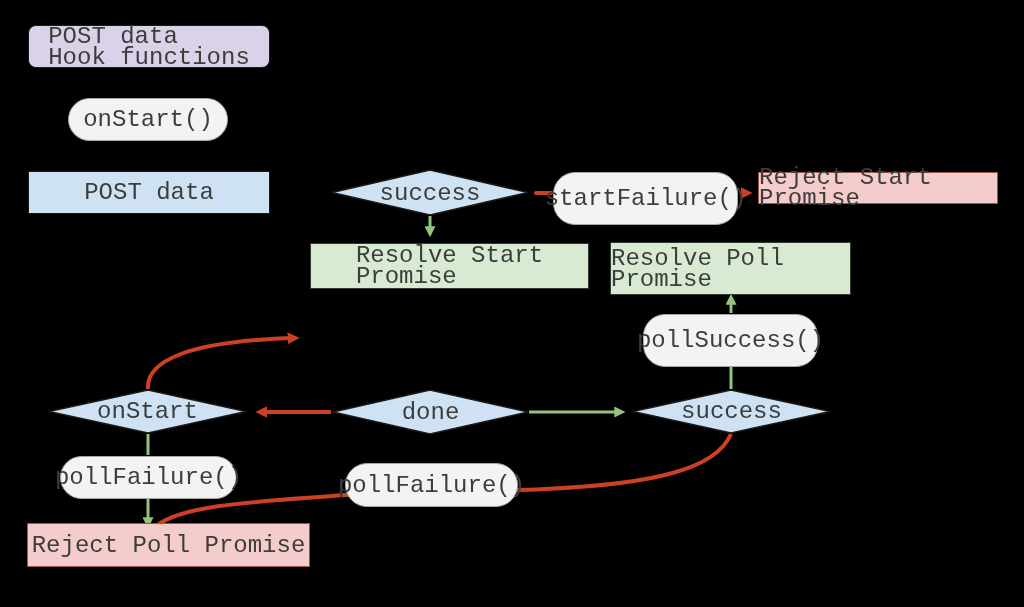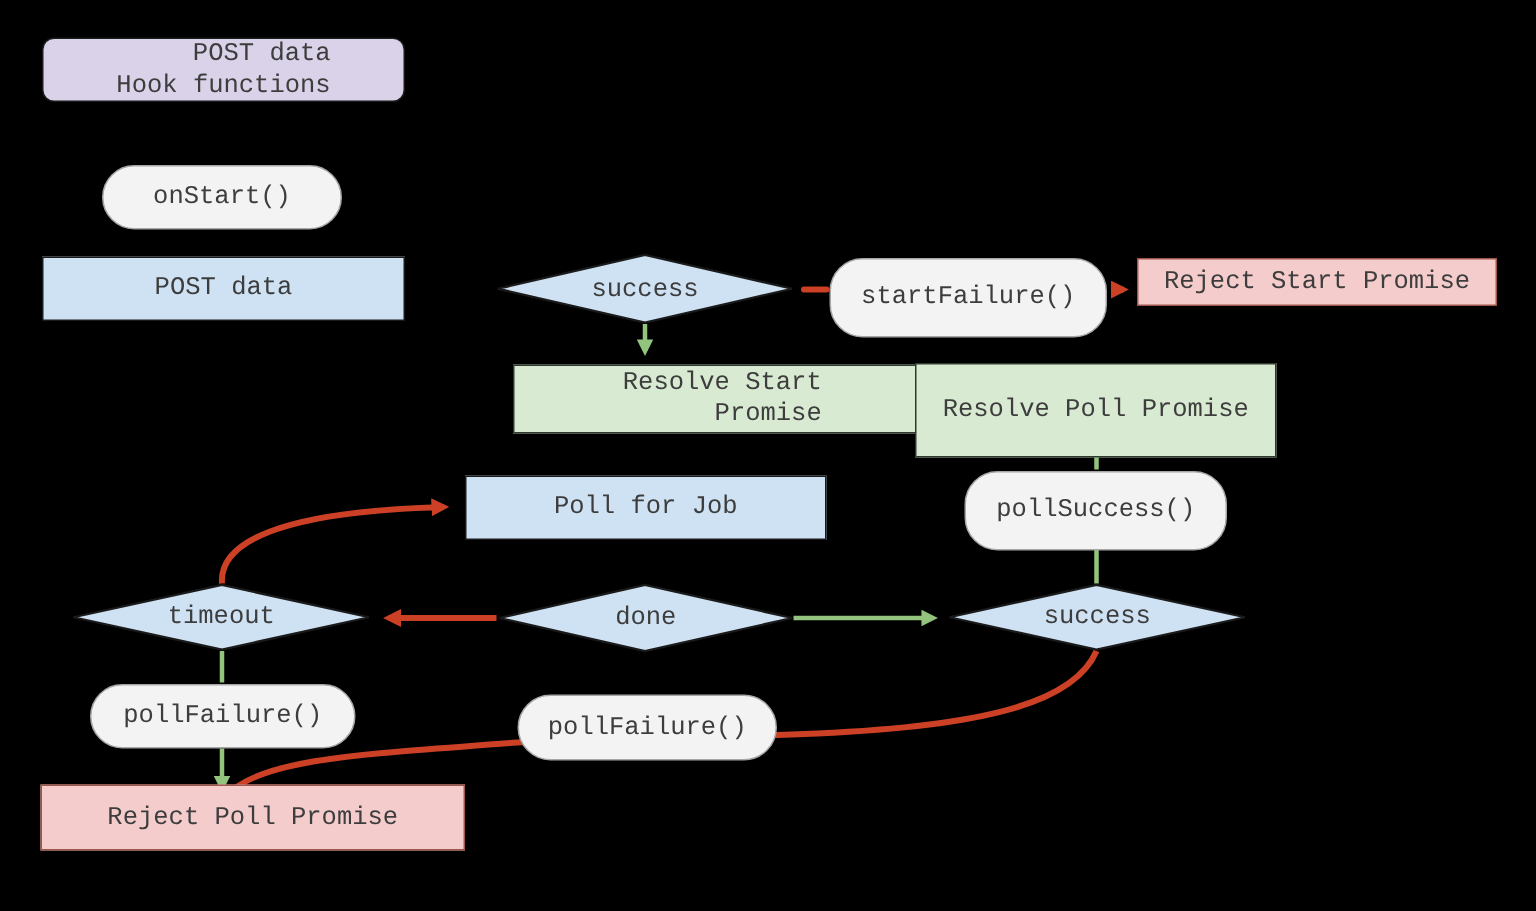--- a/index.html
+++ b/index.html
@@ -20,22 +20,22 @@
   html,body{margin:0;padding:0;background:var(--background);}
   .stage{
     position:relative;width:1024px;height:607px;overflow:hidden;
     background:var(--background);
     font-family:"Liberation Mono","DejaVu Sans Mono",monospace;
   }
   .stage svg{position:absolute;left:0;top:0;}
   .node{
     position:absolute;box-sizing:border-box;
     display:flex;align-items:center;justify-content:center;
-    text-align:right;white-space:pre-line;
-    font-size:17px;line-height:21px;color:var(--text);
+    text-align:left;white-space:pre-line;
+    font-size:24px;line-height:21px;color:var(--text);
   }
   .box{border:1.5px solid var(--border-dark);}
   .hook{background:var(--hook-fill);border-radius:8px;}
   .blue{background:var(--process-fill);}
   .green{background:var(--success-fill);border-color:var(--border-green);}
   .red{background:var(--failure-fill);border-color:var(--border-red);}
   .pill{
     background:var(--pill-fill);
     border:1.5px solid var(--border-pill);
     border-radius:22px;
@@ -77,44 +77,43 @@
 
     <polygon class="diamond" points="332,192.5 430,170 528,192.5 430,215"></polygon>
     <polygon class="diamond" points="49,411.5 148,390 246,411.5 148,433"></polygon>
     <polygon class="diamond" points="333,412 430,390 528,412 430,434"></polygon>
     <polygon class="diamond" points="633,411.5 731,390 830,411.5 731,433"></polygon>
   </svg>
 
   <div class="node box hook" style="left:28px;top:25px;width:242px;height:43px;">POST data
 Hook functions</div>
 
-  <div class="node pill" style="left:68px;top:98px;width:160px;height:43px;margin-top:12px;">onStart()</div>
+  <div class="node pill" style="left:68px;top:98px;width:160px;height:43px;">onStart()</div>
 
   <div class="node box blue" style="left:28px;top:171px;width:242px;height:43px;">POST data</div>
 
   <div class="node pill" style="left:553px;top:172px;width:185px;height:53px;">startFailure()</div>
 
   <div class="node box red" style="left:758px;top:172px;width:240px;height:32px;">Reject Start Promise</div>
 
-  <div class="node box green" style="left:310px;top:243px;width:279px;height:46px;margin-left:32px;">Resolve Start
+  <div class="node box green" style="left:310px;top:243px;width:279px;height:46px;">Resolve Start
 Promise</div>
 
-  <div class="node box green" style="left:610px;top:242px;width:241px;height:63px;">Resolve Poll Promise</div>
+  <div class="node box green" style="left:610px;top:242px;width:241px;height:53px;">Resolve Poll Promise</div>
 
-  <div class="node box blue" style="left:310px;top:317px;width:241px;height:43px;">Poll for Job</div>
 
   <div class="node pill" style="left:643px;top:314px;width:175px;height:53px;">pollSuccess()</div>
 
   <div class="node pill" style="left:60px;top:456px;width:177px;height:43px;">pollFailure()</div>
 
   <div class="node pill" style="left:345px;top:463px;width:173px;height:44px;">pollFailure()</div>
 
   <div class="node box red" style="left:27px;top:523px;width:283px;height:44px;">Reject Poll Promise</div>
 
   <div class="node dlabel" style="left:332px;top:171px;width:196px;height:44px;">success</div>
 
-  <div class="node dlabel" style="left:49px;top:390px;width:197px;height:43px;">timeout</div>
+  <div class="node dlabel" style="left:49px;top:390px;width:197px;height:43px;">onStart</div>
 
   <div class="node dlabel" style="left:333px;top:390px;width:195px;height:44px;">done</div>
 
   <div class="node dlabel" style="left:633px;top:390px;width:197px;height:43px;">success</div>
 
 </div>
 
 </body></html>

